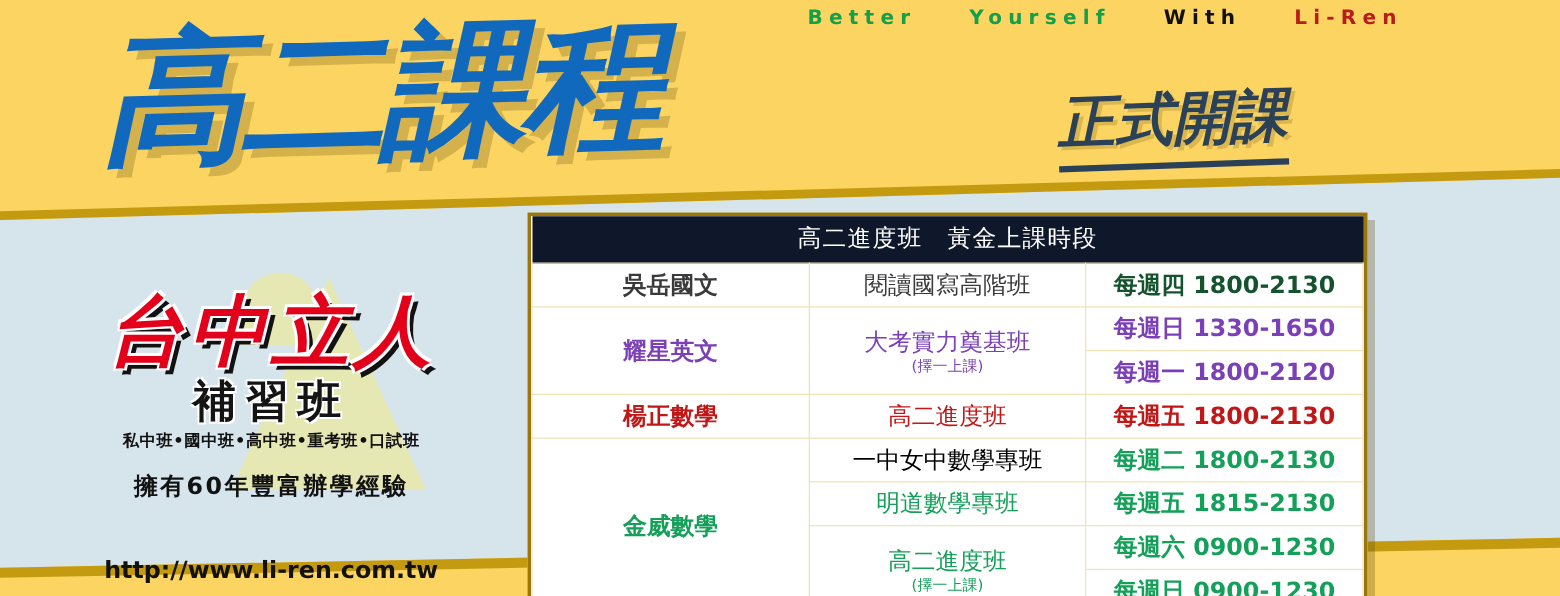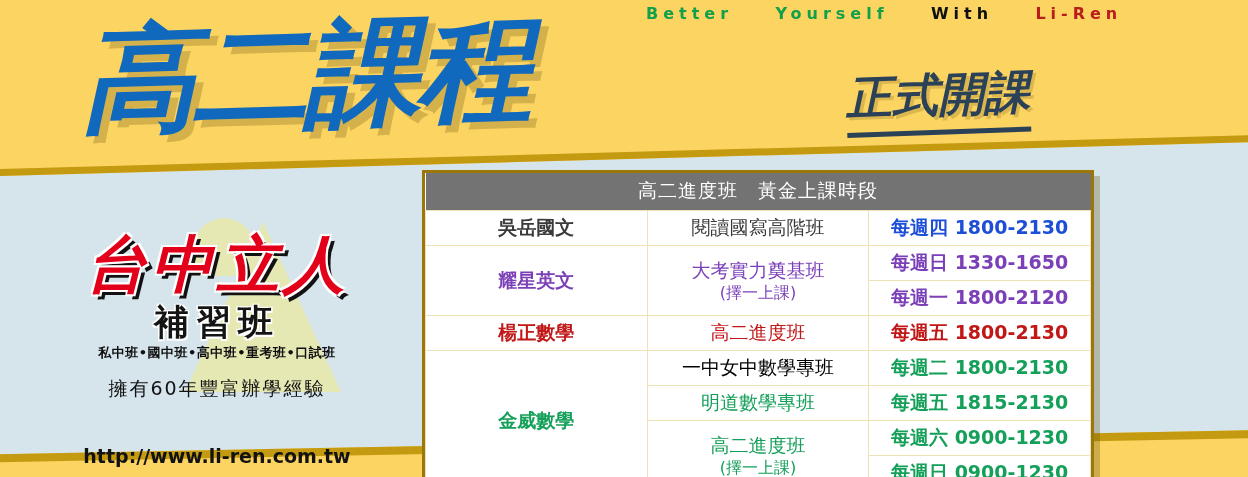--- a/index.html
+++ b/index.html
@@ -94,55 +94,55 @@
     white-space:nowrap;line-height:1;
     text-shadow:-1.5px -1.5px 0 #fff,1.5px -1.5px 0 #fff,-1.5px 1.5px 0 #fff,1.5px 1.5px 0 #fff;
   }
   .logo-classes{
     position:absolute;left:42px;top:344px;width:350px;
     text-align:center;font-size:13px;font-weight:bold;color:#111;
     letter-spacing:0.5px;white-space:nowrap;
   }
   .logo-exp{
     position:absolute;left:42px;top:376px;width:350px;
-    text-align:center;font-size:19px;font-weight:normal;color:#121212;
+    text-align:center;font-size:19px;font-weight:bold;color:#121212;
     letter-spacing:2px;white-space:nowrap;
   }
   .logo-url{
     position:absolute;left:42px;top:398px;width:350px;
     text-align:center;font-size:19px;font-weight:bold;color:#121212;
     letter-spacing:0px;white-space:nowrap;margin-top:47px;
   }
 
   
   .table-wrap{
     position:absolute;left:422px;top:170px;width:666px;
     border:3px solid #9a7708;
     box-shadow:6px 6px 0 rgba(100,80,15,.30);
     background:#fff;
   }
   table.sched{border-collapse:collapse;width:100%;table-layout:fixed;background:#fff;}
   table.sched th.hdr{
-    background:#737373;color:#ffffff;
+    background:#0f172a;color:#ffffff;
     font-size:19px;font-weight:normal;
     padding:5px 0 6px 0;text-align:center;letter-spacing:1px;
     border:none;
   }
   table.sched td{
     border:1px solid #f0e2b8;
     font-size:19px;
     padding:4px 0;
     text-align:center;
     vertical-align:middle;
     white-space:nowrap;
   }
   td.c-teacher{width:138px;}
   td.c-course{width:228px;margin-left:36px;}
   td.c-time{width:298px;text-align:center;}
-  .sub-line{font-size:16px;display:block;line-height:1.15;}
+  .sub-line{font-size:12px;display:block;line-height:1.15;}
   .bold{font-weight:bold;}
 </style>
 </head>
 <body>
 
 <div id="stage">
 
   <div class="band-top"></div>
   <div class="band-bottom"></div>
   <div class="logo-arch"></div>
@@ -171,21 +171,21 @@
     <table class="sched">
       <thead>
         <tr>
           <th class="hdr" colspan="3">高二進度班　黃金上課時段</th>
         </tr>
       </thead>
       <tbody id="sched-body">
           <tr>
             <td class="c-teacher bold" rowspan="1" style="color: rgb(58, 58, 58);">吳岳國文</td>
             <td class="c-course" rowspan="1" style="color: rgb(58, 58, 58);"><span>閱讀國寫高階班</span></td>
-            <td class="c-time bold" style="color: #1d4ed8;">每週四 1800-2130</td>
+            <td class="c-time bold" style="color: #14532d;">每週四 1800-2130</td>
           </tr>
           <tr>
             <td class="c-teacher bold" rowspan="2" style="color: rgb(123, 63, 184);">耀星英文</td>
             <td class="c-course" rowspan="2" style="color: rgb(123, 63, 184);"><span>大考實力奠基班</span><span class="sub-line">(擇一上課)</span></td>
             <td class="c-time bold" style="color: rgb(123, 63, 184);">每週日 1330-1650</td>
           </tr>
           <tr>
             <td class="c-time bold" style="color: rgb(123, 63, 184);">每週一 1800-2120</td>
           </tr>
           <tr>

